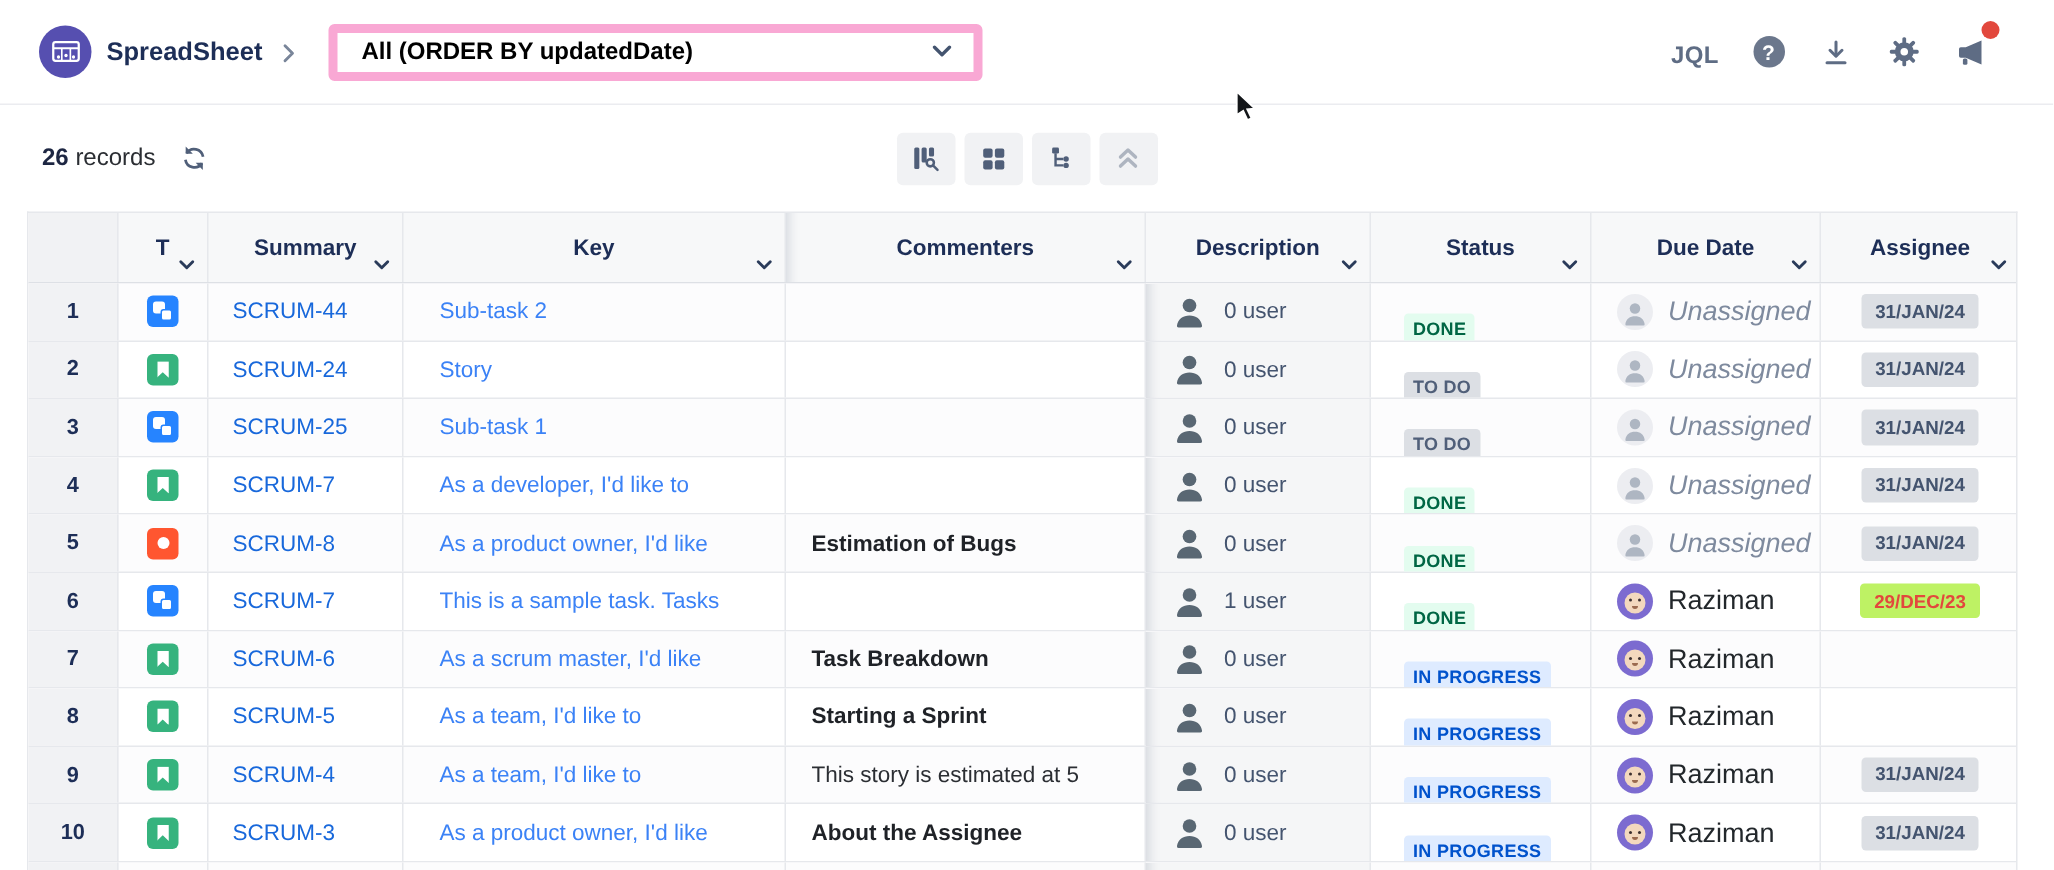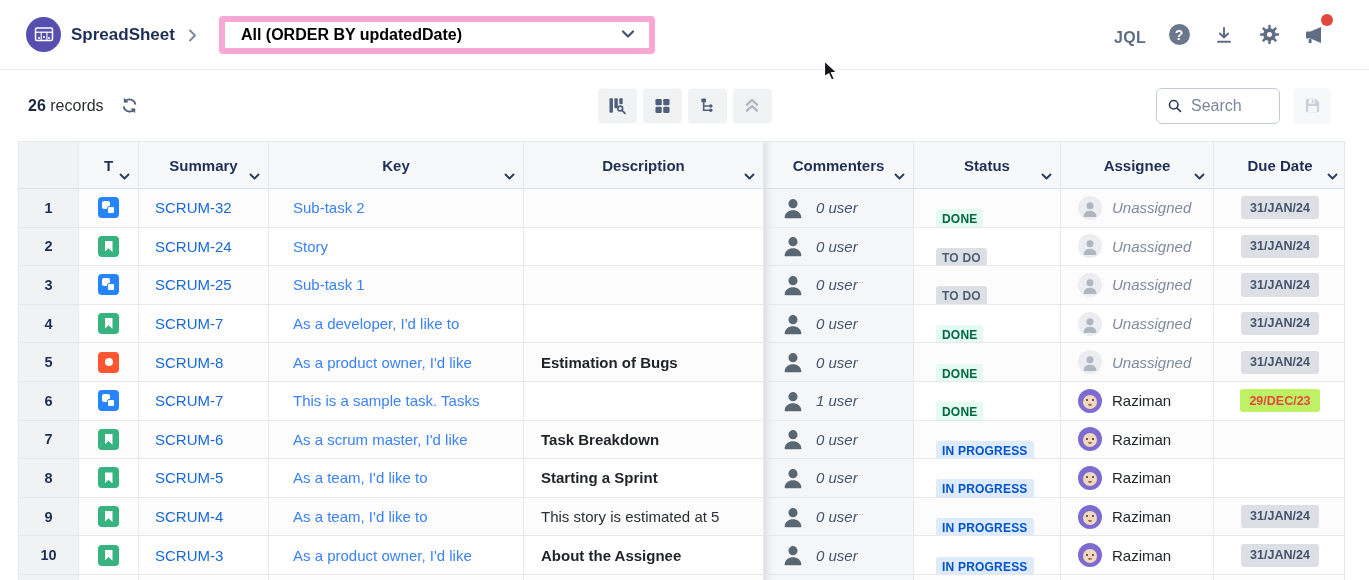--- a/index.html
+++ b/index.html
@@ -59,24 +59,24 @@
   .c-num { background:#F1F2F4; justify-content:center; font-size:14.5px; font-weight:600; color:#1D2E57; }
   .thead .c-num { background:#F1F2F4; }
   .c-type { justify-content:center; }
   .c-key { padding-left:16px; }
   .c-key a { color:#1868DB; text-decoration:none; font-size:15px; }
   .c-sum { padding-left:24px; font-size:15px; color:#3b82f6; }
   .c-desc { padding-left:17px; font-size:15px; color:#2B2E33; }
   .c-desc .desc[data-weight="bold"] { font-weight:700; color:#1F2227; }
   .c-comm { padding-left:16px; background:#F5F6F7; gap:10px;
     box-shadow: inset 10px 0 8px -8px rgba(9,30,66,.14); }
-  .c-comm .ctext { font-style:italic; font-size:15px; color:#44546F; }
+  .c-comm .ctext { font-size:15px; color:#44546F; }
   .c-status { padding-left:22px; }
   .c-assignee { padding-left:17px; gap:10px; }
-  .c-assignee .aname { font-size:15px; color:#22272B; }
+  .c-assignee .aname { font-size:18px; color:#22272B; }
   .c-assignee[data-kind="unassigned"] .aname { font-style:italic; color:#7E8A9E; }
   .c-due { justify-content:center; }
   
   .typeicon { width:21px; height:21px; border-radius:4px; position:relative; display:block; }
   .typeicon[data-type="subtask"] { background:#2684FF; }
   .typeicon[data-type="story"]   { background:#36B37E; }
   .typeicon[data-type="bug"]     { background:#FF5630; }
   .typeicon .g-sub, .typeicon .g-story, .typeicon .g-bug { display:none; }
   .typeicon[data-type="subtask"] .g-sub { display:block; }
   .typeicon[data-type="story"] .g-story { display:block; }
@@ -235,37 +235,20 @@
       <span class="vbtn disabled">
         <svg width="20" height="20" viewBox="0 0 20 20">
           <g stroke="#AEB5C0" stroke-width="2.3" fill="none" stroke-linecap="round" stroke-linejoin="round">
             <path d="M5 15.2l5-4.7 5 4.7"></path>
               <path d="M5 9.2l5-4.7 5 4.7"></path>
           </g>
         </svg>
       </span>
     </div>
 
-    <div class="searchwrap">
-      <div class="searchbox">
-        <svg width="18" height="18" viewBox="0 0 20 20">
-          <circle cx="8.4" cy="8.4" r="5.3" fill="none" stroke="#2F3B52" stroke-width="2"></circle>
-          <path d="M12.5 12.5l4.3 4.3" stroke="#2F3B52" stroke-width="2" stroke-linecap="round"></path>
-        </svg>
-        <input type="text" placeholder="Search" style="">
-      </div>
-      <span class="savebtn">
-        <svg width="19" height="19" viewBox="0 0 20 20">
-          <path fill="#CBD1DB" d="M3 4.5A1.5 1.5 0 0 1 4.5 3h9L17 6.5v9a1.5 1.5 0 0 1-1.5 1.5h-11A1.5 1.5 0 0 1 3 15.5z"></path>
-          <rect x="6" y="3.4" width="6.4" height="4.6" fill="#F7F8F9"></rect>
-          <rect x="9.3" y="4.1" width="1.9" height="3.1" fill="#CBD1DB"></rect>
-          <rect x="5.4" y="10.6" width="9.2" height="6.4" rx="0.8" fill="#F7F8F9"></rect>
-        </svg>
-      </span>
-    </div>
   </div>
 
   <div class="table">
     <div class="thead">
       <div class="tr">
         <div class="th c-num"></div>
         <div class="th">
           <span>T</span>
           <span class="sortchev">
               <svg width="11" height="8" viewBox="0 0 11 8">
@@ -282,78 +265,78 @@
             </span>
         </div>
         <div class="th">
           <span>Key</span>
           <span class="sortchev">
               <svg width="11" height="8" viewBox="0 0 11 8">
                 <path d="M1.5 1.5l4 4 4-4" fill="none" stroke="#2A3B5A" stroke-width="1.9" stroke-linecap="round" stroke-linejoin="round"></path>
               </svg>
             </span>
         </div>
+        <div class="th c-comm" style="justify-content:center;padding-left:0;background:#F7F8F9;">
+          <span>Commenters</span>
+          <span class="sortchev">
+              <svg width="11" height="8" viewBox="0 0 11 8">
+                <path d="M1.5 1.5l4 4 4-4" fill="none" stroke="#2A3B5A" stroke-width="1.9" stroke-linecap="round" stroke-linejoin="round"></path>
+              </svg>
+            </span>
+        </div>
         <div class="th">
           <span>Description</span>
           <span class="sortchev">
               <svg width="11" height="8" viewBox="0 0 11 8">
                 <path d="M1.5 1.5l4 4 4-4" fill="none" stroke="#2A3B5A" stroke-width="1.9" stroke-linecap="round" stroke-linejoin="round"></path>
               </svg>
             </span>
         </div>
-        <div class="th c-comm" style="justify-content:center;padding-left:0;background:#F7F8F9;">
-          <span>Commenters</span>
-          <span class="sortchev">
-              <svg width="11" height="8" viewBox="0 0 11 8">
-                <path d="M1.5 1.5l4 4 4-4" fill="none" stroke="#2A3B5A" stroke-width="1.9" stroke-linecap="round" stroke-linejoin="round"></path>
-              </svg>
-            </span>
-        </div>
         <div class="th">
           <span>Status</span>
           <span class="sortchev">
               <svg width="11" height="8" viewBox="0 0 11 8">
                 <path d="M1.5 1.5l4 4 4-4" fill="none" stroke="#2A3B5A" stroke-width="1.9" stroke-linecap="round" stroke-linejoin="round"></path>
               </svg>
             </span>
         </div>
         <div class="th">
+          <span>Due Date</span>
+          <span class="sortchev">
+              <svg width="11" height="8" viewBox="0 0 11 8">
+                <path d="M1.5 1.5l4 4 4-4" fill="none" stroke="#2A3B5A" stroke-width="1.9" stroke-linecap="round" stroke-linejoin="round"></path>
+              </svg>
+            </span>
+        </div>
+        <div class="th">
           <span>Assignee</span>
           <span class="sortchev">
               <svg width="11" height="8" viewBox="0 0 11 8">
                 <path d="M1.5 1.5l4 4 4-4" fill="none" stroke="#2A3B5A" stroke-width="1.9" stroke-linecap="round" stroke-linejoin="round"></path>
               </svg>
             </span>
         </div>
-        <div class="th">
-          <span>Due Date</span>
-          <span class="sortchev">
-              <svg width="11" height="8" viewBox="0 0 11 8">
-                <path d="M1.5 1.5l4 4 4-4" fill="none" stroke="#2A3B5A" stroke-width="1.9" stroke-linecap="round" stroke-linejoin="round"></path>
-              </svg>
-            </span>
-        </div>
       </div>
     </div>
 
     <div class="tbody">
 
       <div class="tr">
         <div class="td c-num">1</div>
         <div class="td c-type">
           <span class="typeicon" data-type="subtask">
             <span class="g-sub">
                 <span class="sq1"></span>
                 <span class="sq2"></span>
               </span>
 
           </span>
         </div>
         <div class="td c-key">
-            <a href="#">SCRUM-32</a>
+            <a href="#">SCRUM-44</a>
           </div>
         <div class="td c-sum">
             <span>Sub-task 2</span>
           </div>
         <div class="td c-desc">
             <span class="desc" data-weight="normal"></span>
           </div>
         <div class="td c-comm">
           <span class="commicon">
               <svg width="26" height="26" viewBox="0 0 24 24">

